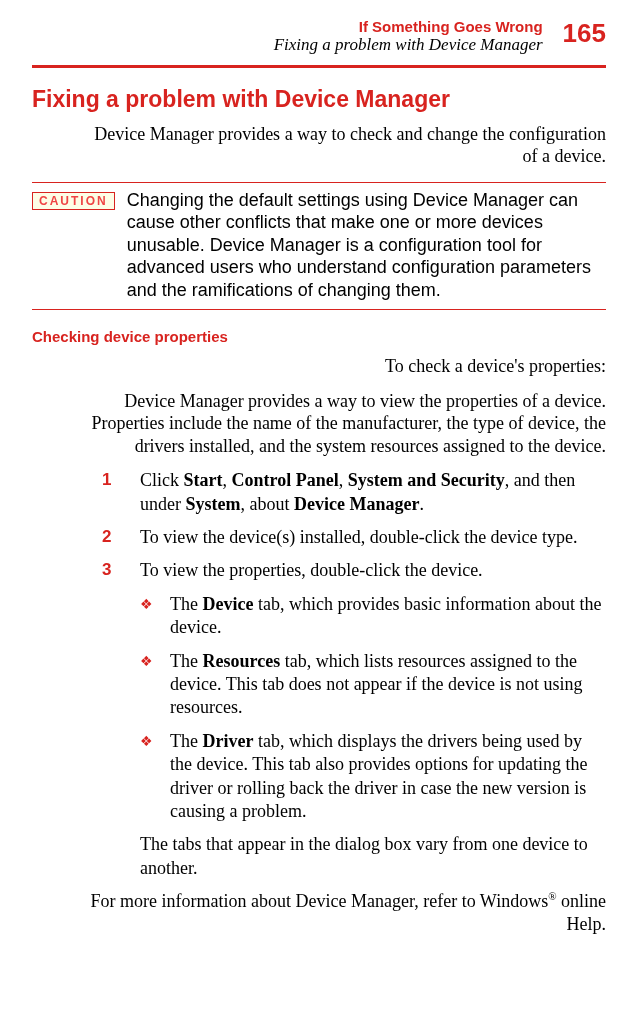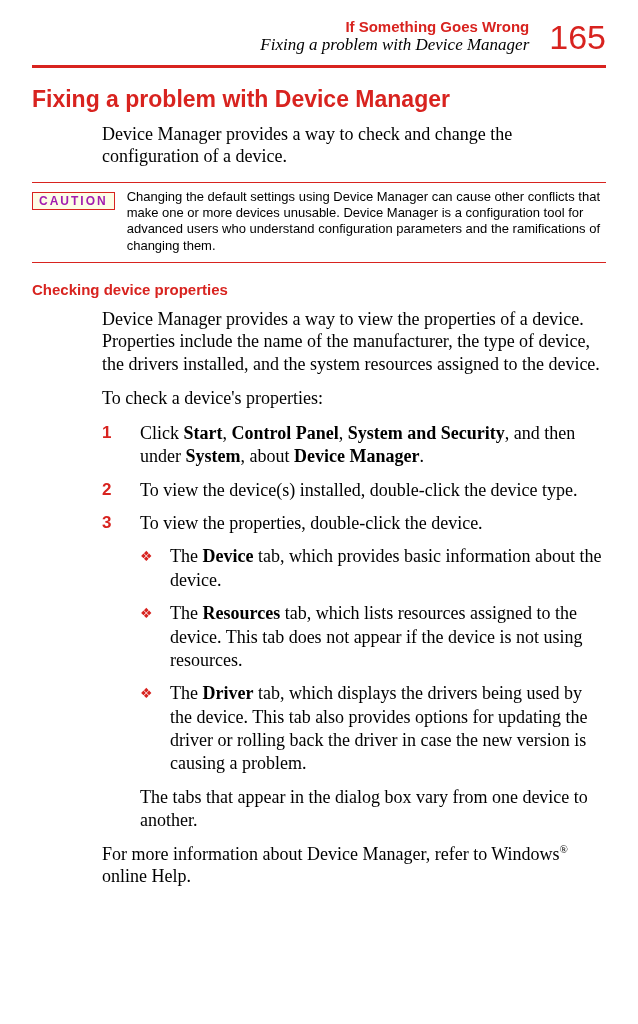--- a/index.html
+++ b/index.html
@@ -32,23 +32,23 @@
     color: #d8231f;
     font-size: 15px;
   }
   .section-subtitle {
     font-style: italic;
     font-size: 17px;
     color: #000;
   }
   .page-number {
     font-family: Arial, Helvetica, sans-serif;
-    font-weight: normal;
-    color: #d8231f;
-    font-size: 34px;
+    font-weight: bold;
+    color: #d8231f;
+    font-size: 26px;
     line-height: 1;
     padding-top: 2px;
   }
   .hr-thick {
     border: none;
     border-top: 3px solid #d8231f;
     margin: 10px 0 18px 0;
   }
   .hr-thin {
     border: none;
@@ -68,48 +68,49 @@
     margin-bottom: 10px;
   }
   h2.subsection-heading {
     font-family: Arial, Helvetica, sans-serif;
     font-weight: bold;
     color: #d8231f;
     font-size: 15px;
     margin: 3px 0 10px 0;
   }
   .body-indent {
-    margin-left: 70px;
+    margin-left: 43px;
+    text-align: right;
   }
   .body-text {
     font-size: 18px;
     line-height: 1.25;
     margin-bottom: 12px;
   }
   .caution-row {
     display: flex;
     align-items: flex-start;
     gap: 12px;
     margin: 0 0 0 0;
   }
   .caution-badge {
     font-family: Arial, Helvetica, sans-serif;
     font-weight: bold;
     font-size: 12px;
     letter-spacing: 2px;
-    color: #a21caf;
+    color: #ef4444;
     border: 1.5px solid #d8231f;
     padding: 1px 6px;
     background: #fdfde6;
     margin-top: 3px;
     white-space: nowrap;
   }
   .caution-text {
     font-family: Arial, Helvetica, sans-serif;
-    font-size: 13px;
+    font-size: 18px;
     line-height: 1.25;
     flex: 1;
   }
   .step-list {
     margin-left: 70px;
   }
   .step-row {
     display: flex;
     gap: 16px;
     margin-bottom: 10px;
@@ -177,22 +178,22 @@
   <div class="caution-row">
     <span class="caution-badge">CAUTION</span>
     <div class="caution-text">Changing the default settings using Device Manager can cause other conflicts that make one or more devices unusable. Device Manager is a configuration tool for advanced users who understand configuration parameters and the ramifications of changing them.</div>
   </div>
 
   <hr class="hr-thin-bottom">
 
   <h2 class="subsection-heading">Checking device properties</h2>
 
   <div class="body-indent">
+    <p class="body-text">To check a device's properties:</p>
     <p class="body-text">Device Manager provides a way to view the properties of a device. Properties include the name of the manufacturer, the type of device, the drivers installed, and the system resources assigned to the device.</p>
-    <p class="body-text">To check a device's properties:</p>
   </div>
 
   <div class="step-list">
     <div class="step-row">
       <div class="step-num">1</div>
       <div class="step-text runs"><span>Click </span><span class="bold">Start</span><span>, </span><span class="bold">Control Panel</span><span>, </span><span class="bold">System and Security</span><span>, and then under </span><span class="bold">System</span><span>, about </span><span class="bold">Device Manager</span><span>.</span></div>
     </div>
     <div class="step-row">
       <div class="step-num">2</div>
       <div class="step-text">To view the device(s) installed, double-click the device type.</div>

